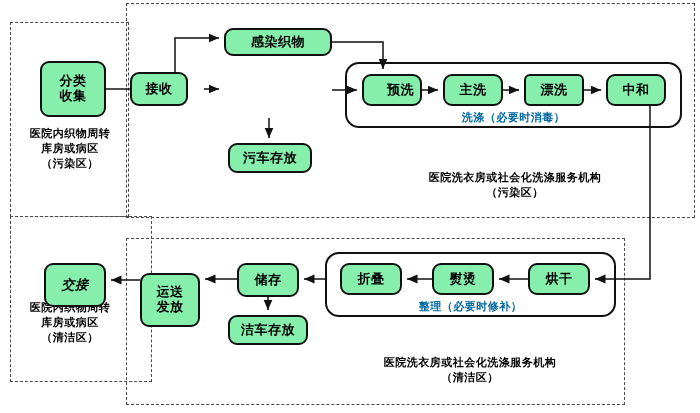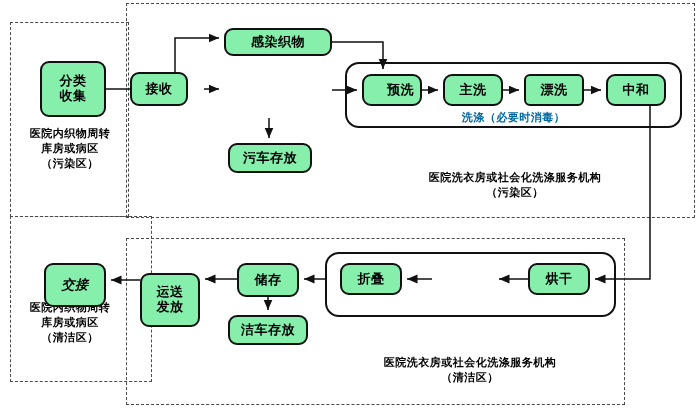--- a/index.html
+++ b/index.html
@@ -133,20 +133,21 @@
       <line x1="268" y1="297" x2="268" y2="310" marker-end="url(#ah)"></line>
 
       <line x1="140" y1="280" x2="111" y2="280" marker-end="url(#ah)"></line>
     </g>
   </svg>
 
   <div class="group-box" style="left:345px; top:62px; width:337px; height:66px;"></div>
   <div class="group-label" style="left:345px; top:110px; width:337px;">洗涤（必要时消毒）</div>
 
   <div class="group-box" style="left:325px; top:252px; width:291px; height:65px;"></div>
+  <div class="group-label" style="left:325px; top:299px; width:291px;">整理（必要时修补）</div>
 
   <div class="node" style="left:40px; top:61px; width:66px; height:56px;">分类
 收集</div>
 
   <div class="node" style="left:130px; top:72px; width:58px; height:34px;">接收</div>
 
   <div class="node" style="left:224px; top:28px; width:108px; height:28px;">感染织物</div>
 
 
   <div class="node" style="left:228px; top:143px; width:84px; height:30px;">污车存放</div>
@@ -163,16 +164,17 @@
 
   <div class="node" style="left:140px; top:255px; width:60px; height:54px;margin-top:18px;">运送
 发放</div>
 
   <div class="node" style="left:237px; top:263px; width:62px; height:34px;">储存</div>
 
   <div class="node" style="left:228px; top:315px; width:80px; height:30px;">洁车存放</div>
 
   <div class="node" style="left:340px; top:263px; width:62px; height:32px;">折叠</div>
 
+  <div class="node" style="left:432px; top:263px; width:62px; height:32px;">熨烫</div>
 
   <div class="node" style="left:528px; top:263px; width:62px; height:32px;">烘干</div>
 
 </div>
 
 </body></html>

